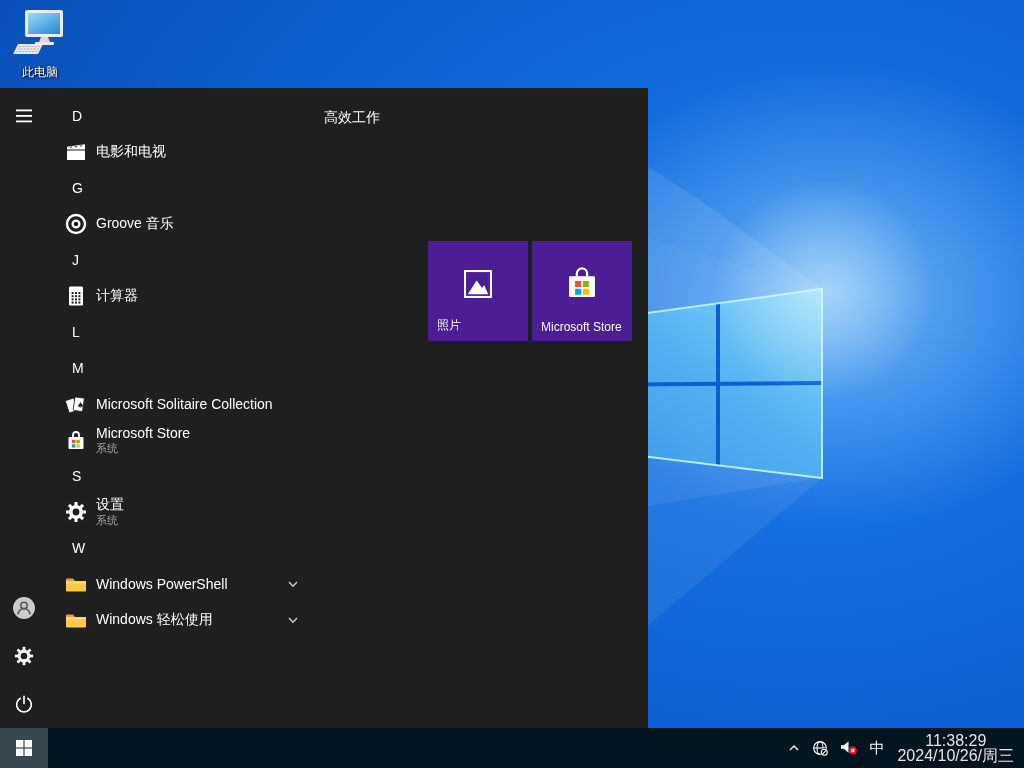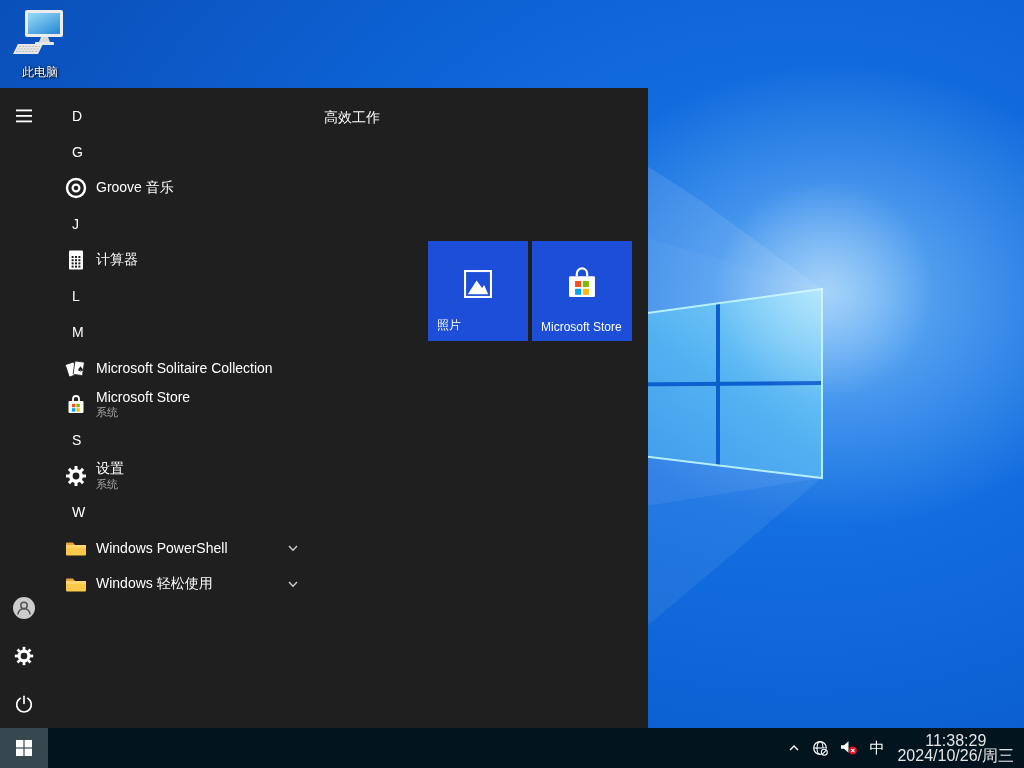--- a/index.html
+++ b/index.html
@@ -23,21 +23,21 @@
   .row{position:relative;height:36px;}
   .row.app,.row.folder{cursor:pointer;}
   .row .letter{position:absolute;left:72px;top:50%;transform:translateY(-50%);font-size:14px;color:#fff;cursor:pointer;}
   .row .app-icon{position:absolute;left:64px;top:6px;width:24px;height:24px;}
   .row .app-icon svg{display:block;}
   .row .label{position:absolute;left:96px;top:50%;transform:translateY(-50%);font-size:14px;color:#fff;white-space:nowrap;}
   .row.two .label{top:11px;}
   .row .sublabel{position:absolute;left:96px;top:19px;font-size:11px;color:#a6a6a6;}
   .row .chev{position:absolute;left:286px;top:50%;transform:translateY(-50%);width:14px;height:14px;cursor:pointer;}
   .group-title{position:absolute;left:324px;top:21px;font-size:14px;color:#fff;cursor:pointer;text-align:right;}
-  .tile{position:absolute;top:153px;width:100px;height:100px;background:#1d4ed8;cursor:pointer;}
+  .tile{position:absolute;top:153px;width:100px;height:100px;background:#4c1d95;cursor:pointer;}
   .tile-photos{left:428px;}
   .tile-store{left:532px;}
   .tile .tile-icon{position:absolute;left:50%;top:45px;transform:translate(-50%,-50%);}
   .tile .tile-label{position:absolute;left:9px;bottom:7px;font-size:12px;color:#fff;white-space:nowrap;}
   
   .taskbar{position:absolute;left:0;bottom:0;width:1024px;height:40px;background:#02141e;z-index:10;}
   .start-btn{position:absolute;left:0;top:0;width:48px;height:40px;background:#37474f;
     display:flex;align-items:center;justify-content:center;cursor:pointer;}
   .tray{position:absolute;right:10px;top:0;height:40px;display:flex;align-items:center;gap:11px;}
   .tray-ic{display:flex;align-items:center;justify-content:center;cursor:pointer;}
@@ -140,20 +140,32 @@
         </svg>
       </div>
     </div>
 
     <div class="app-list">
 
       <div class="row header">
         <span class="letter">D</span>
       </div>
 
+      <div class="row app">
+        <span class="app-icon">
+          <svg width="24" height="24" viewBox="0 0 24 24">
+            <polygon points="3,9.5 3,6.8 21,4.2 21,9.5" fill="#fff"></polygon>
+            <polygon points="6,6.9 8,6.6 7,8.6" fill="#1f1f1f"></polygon>
+            <polygon points="11,6.2 13,5.9 12,7.9" fill="#1f1f1f"></polygon>
+            <polygon points="16,5.5 18,5.2 17,7.2" fill="#1f1f1f"></polygon>
+            <rect x="3" y="10.5" width="18" height="9.5" fill="#fff"></rect>
+          </svg>
+        </span>
+        <span class="label">电影和电视</span>
+      </div>
 
       <div class="row header">
         <span class="letter">G</span>
       </div>
 
       <div class="row app">
         <span class="app-icon">
           <svg width="24" height="24" viewBox="0 0 24 24">
             <circle cx="12" cy="12" r="9" fill="none" stroke="#fff" stroke-width="2.4"></circle>
             <circle cx="12" cy="12" r="3.4" fill="none" stroke="#fff" stroke-width="2.2"></circle>

